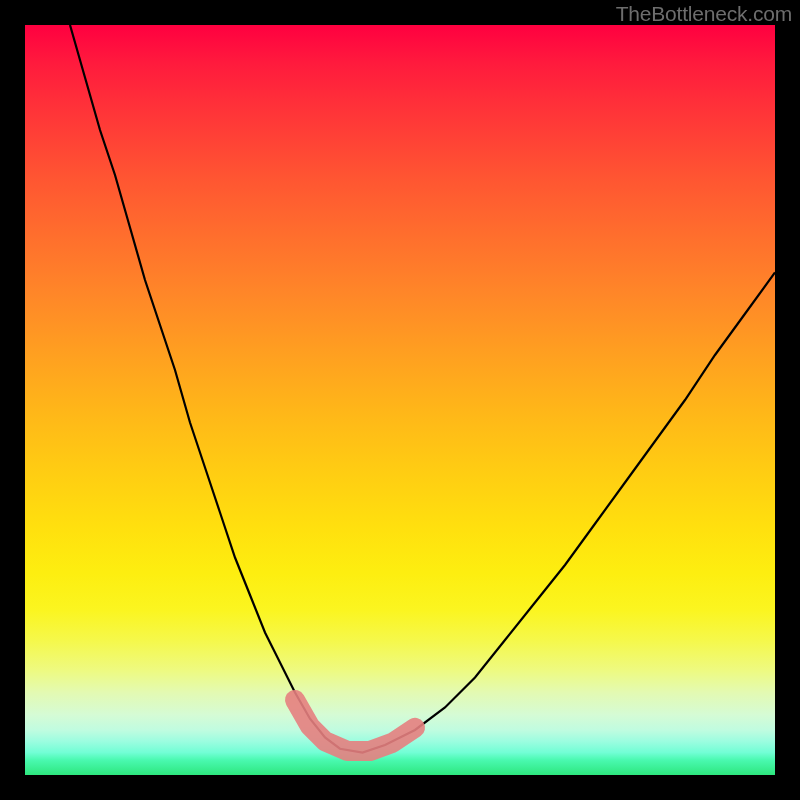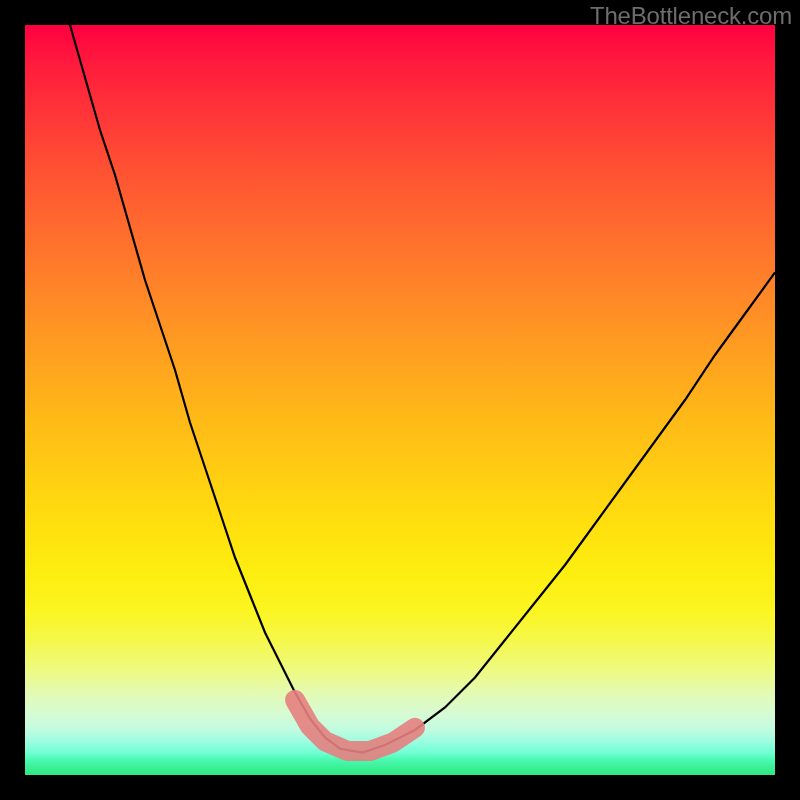--- a/index.html
+++ b/index.html
@@ -64,21 +64,21 @@
     stroke-linecap: round;
     stroke-linejoin: round;
     fill: none;
     opacity: 0.9;
   }
   .watermark {
     position: absolute;
     top: 2px;
     right: 8px;
     font-family: Arial, Helvetica, sans-serif;
-    font-size: 24px;
+    font-size: 21px;
     color: #6d6d6d;
     font-weight: 500;
     letter-spacing: -0.2px;
   }
 </style>
 </head>
 <body>
 
 <div class="chart-container">
 

